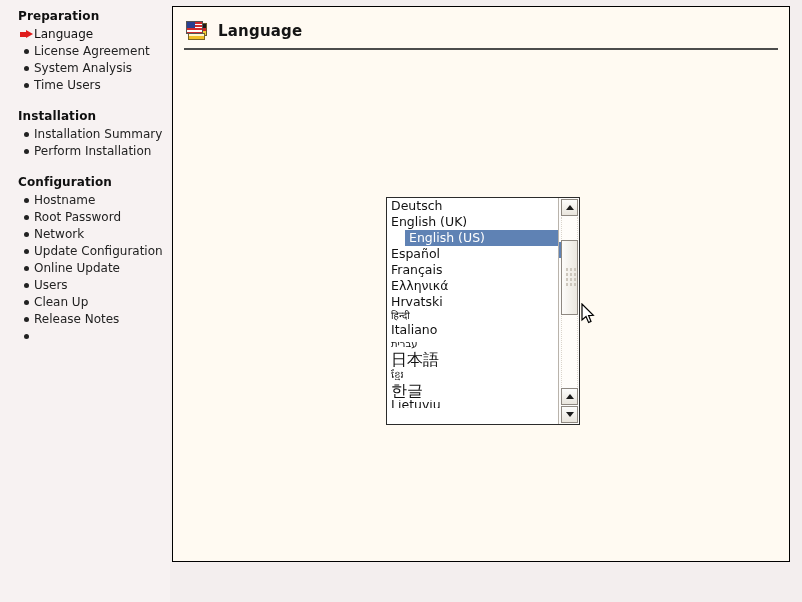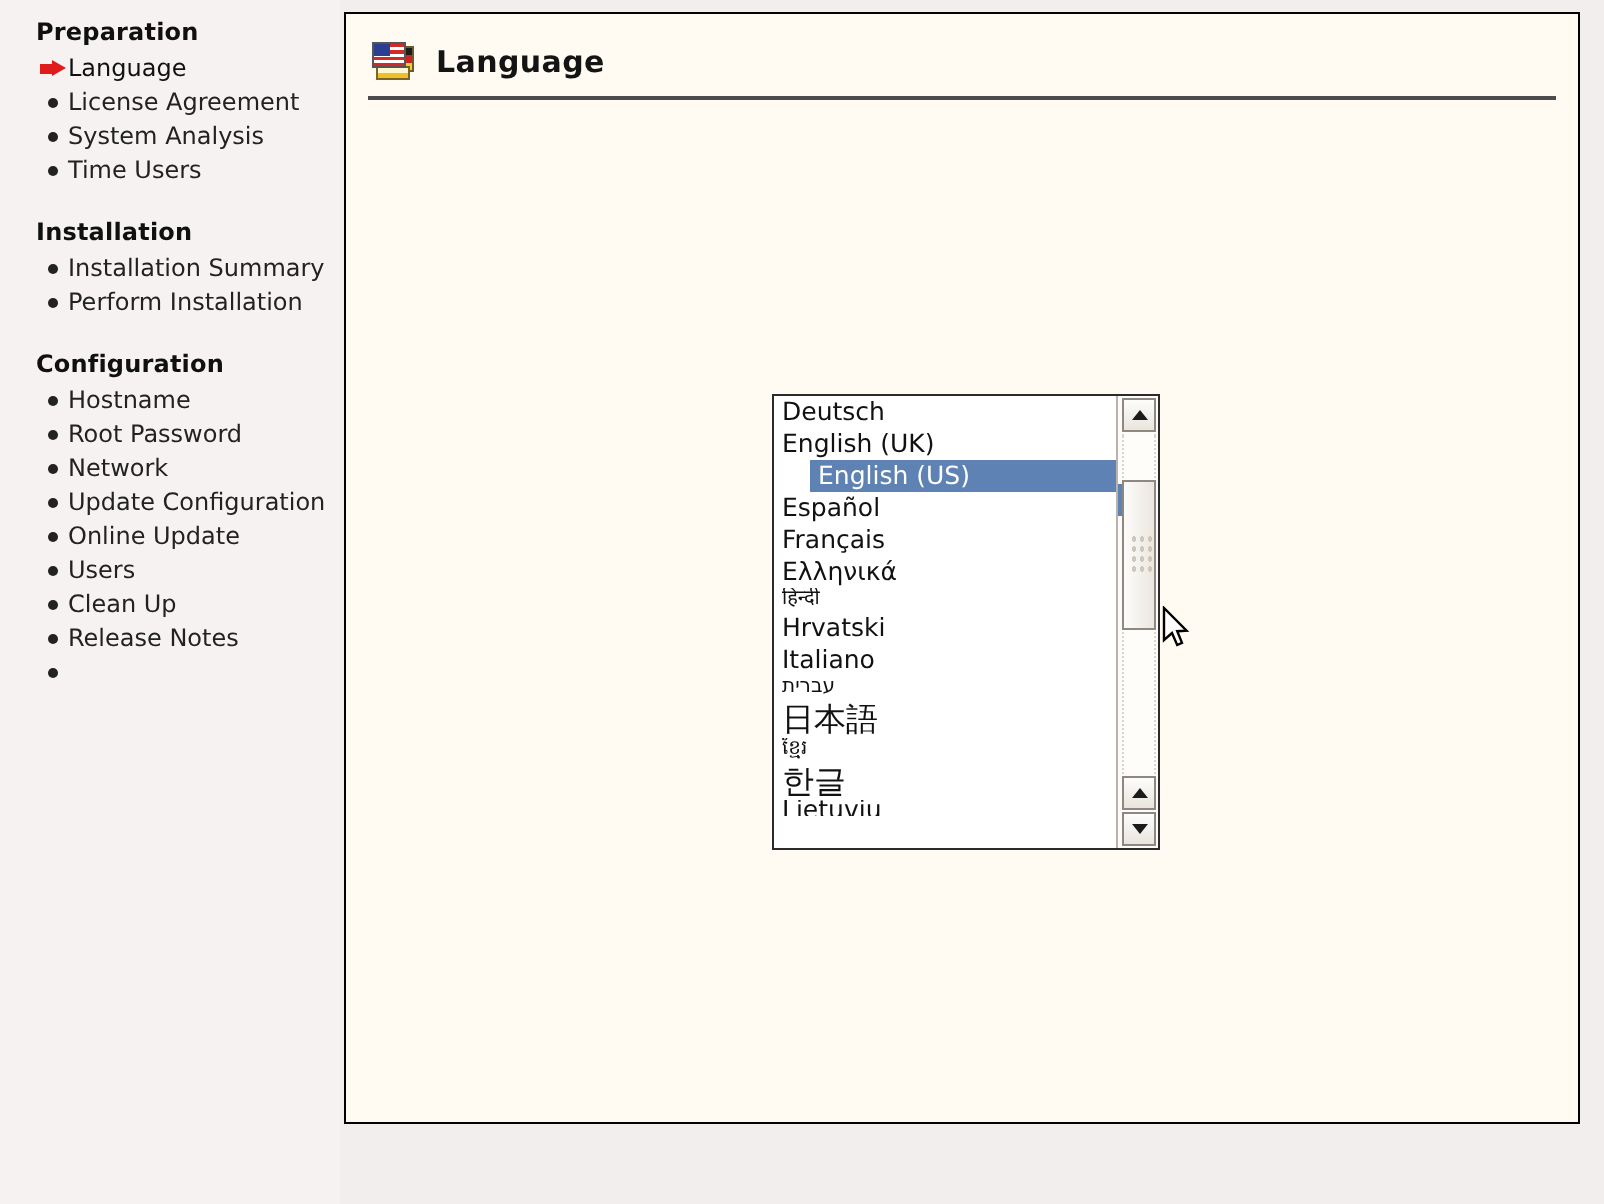--- a/index.html
+++ b/index.html
@@ -373,22 +373,22 @@
 
   <div id="listbox">
 
     <div id="list-items">
       <div class="lang-row">Deutsch</div>
       <div class="lang-row">English (UK)</div>
       <div class="lang-row selected">English (US)</div>
       <div class="lang-row">Español</div>
       <div class="lang-row">Français</div>
       <div class="lang-row">Ελληνικά</div>
+      <div class="lang-row">Hrvatski</div>
       <div class="lang-row small">हिन्दी</div>
-      <div class="lang-row">Hrvatski</div>
       <div class="lang-row">Italiano</div>
       <div class="lang-row small">עברית</div>
       <div class="lang-row tall">日本語</div>
       <div class="lang-row small">ខ្មែរ</div>
       <div class="lang-row tall">한글</div>
       <div class="lang-row clipped">Lietuvių</div>
     </div>
 
     <div id="scrollbar">
       <div id="sel-edge"></div>

